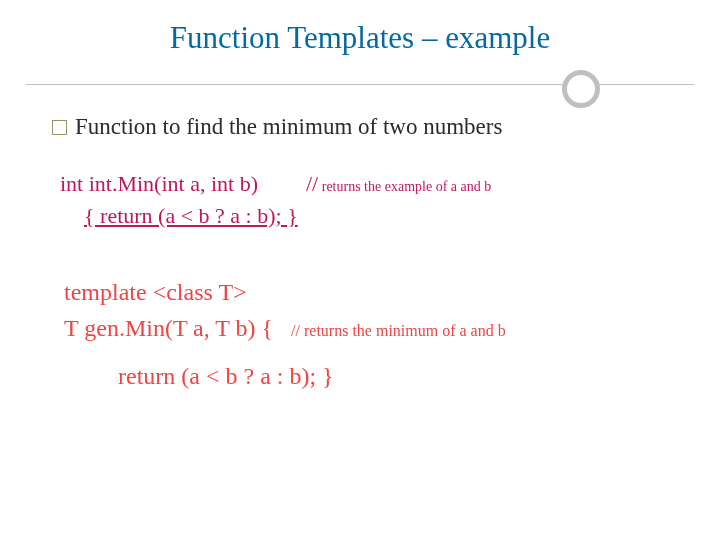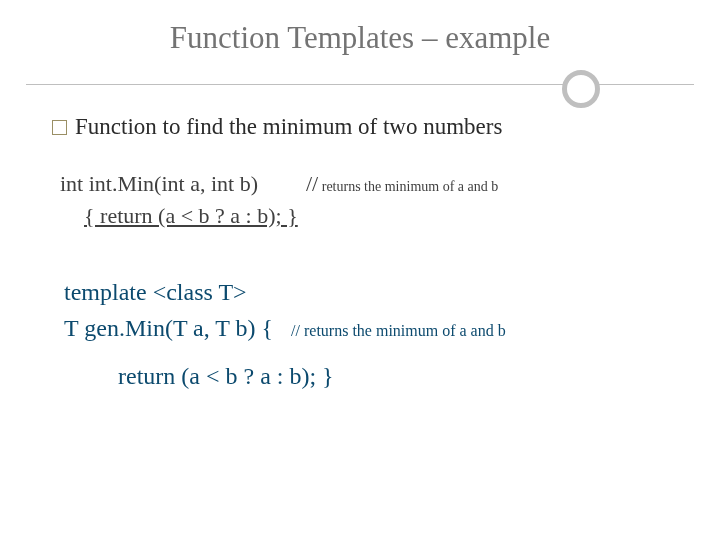--- a/index.html
+++ b/index.html
@@ -14,21 +14,21 @@
   }
   .slide {
     position: relative;
     width: 720px;
     height: 540px;
     box-sizing: border-box;
   }
   .title {
     text-align: center;
     font-size: 31px;
-    color: #737373;
+    color: #0369a1;
     padding-top: 20px;
     font-weight: normal;
   }
   .rule-wrap {
     position: relative;
     margin-top: 14px;
     height: 32px;
   }
   .rule {
     position: absolute;
@@ -63,21 +63,21 @@
     width: 15px;
     height: 15px;
     border: 1.6px solid #9a8f65;
     margin-top: 6px;
     box-sizing: border-box;
   }
   .code1 {
     margin-top: 28px;
     margin-left: 8px;
     font-size: 22px;
-    color: #404040;
+    color: #be185d;
     line-height: 1.45;
   }
   .code1 .row1 {
     display: flex;
     gap: 48px;
     align-items: baseline;
   }
   .comment-lead {
     font-size: 22px;
   }
@@ -85,21 +85,21 @@
     font-size: 14px;
   }
   .indent1 {
     padding-left: 24px;
     text-decoration: underline;
   }
   .code2 {
     margin-top: 42px;
     margin-left: 12px;
     font-size: 24px;
-    color: #0c4a6e;
+    color: #ef4444;
     line-height: 1.5;
   }
   .code2 .row2 {
     display: flex;
     align-items: baseline;
     gap: 18px;
     flex-wrap: nowrap;
     text-align: right;
   }
   .c2comment {
@@ -126,21 +126,21 @@
 
     <div class="bullet-row">
       <span class="bullet-box"></span>
       <span>Function to find the minimum of two numbers</span>
     </div>
 
     <div class="code1">
       <div class="row1">
         <span>int int.Min(int a, int b)</span>
         <span>
-          <span class="comment-lead">//</span><span class="comment-small"> returns the minimum of a and b</span>
+          <span class="comment-lead">//</span><span class="comment-small"> returns the example of a and b</span>
         </span>
       </div>
       <div class="indent1">{ return (a &lt; b ? a : b); }</div>
     </div>
 
     <div class="code2">
       <div>template &lt;class T&gt;</div>
       <div class="row2">
         <span>T gen.Min(T a, T b) {</span>
         <span class="c2comment">// returns the minimum of a and b</span>

